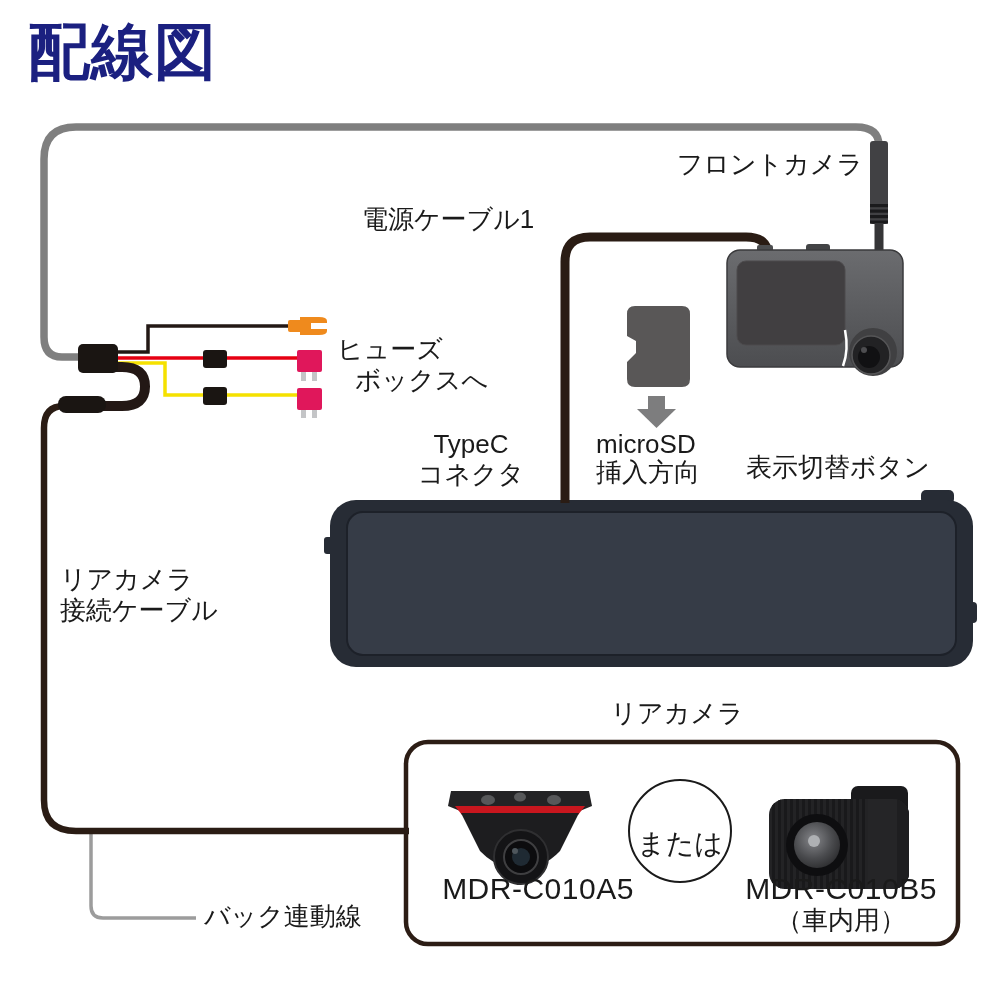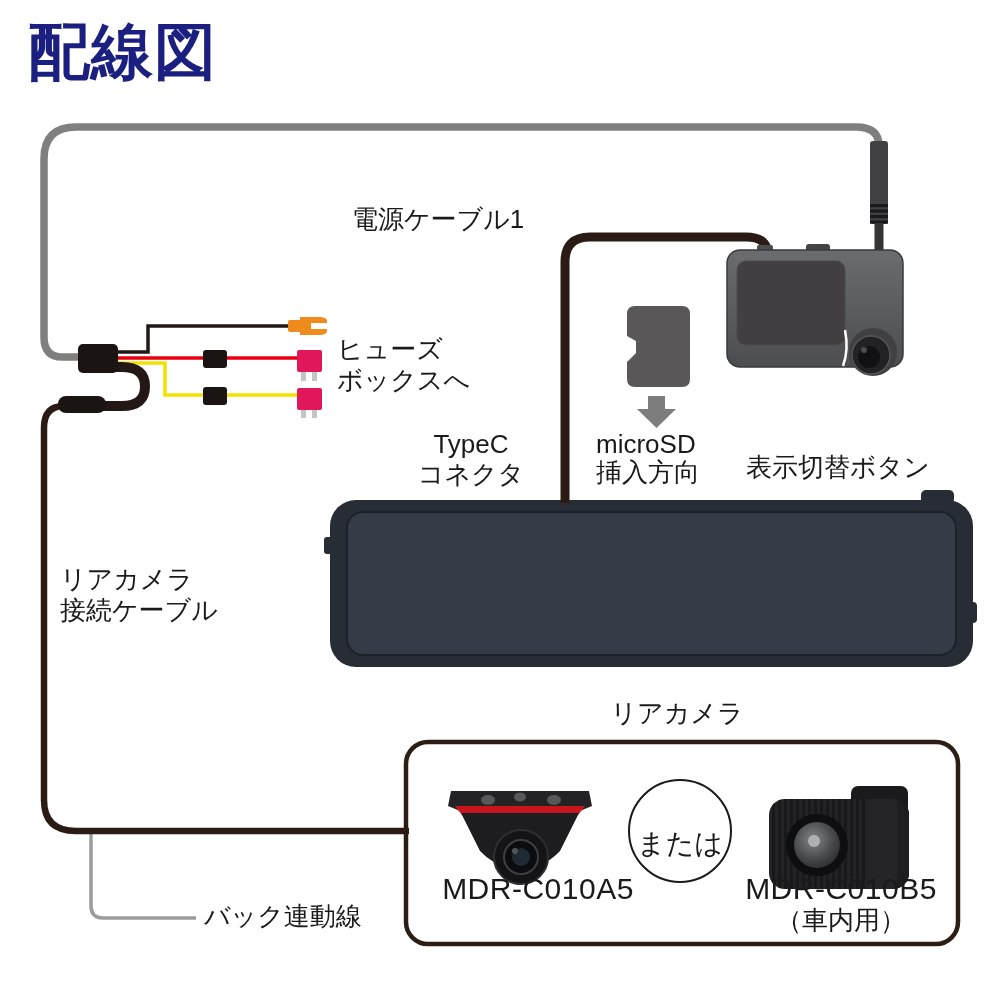--- a/index.html
+++ b/index.html
@@ -150,25 +150,26 @@
       </g>
       <circle cx="817" cy="845" r="31" fill="#0e0e10"></circle>
       <circle cx="817" cy="845" r="23" fill="url(#glens)"></circle>
       <circle cx="814" cy="841" r="6" fill="#aeb0b3"></circle>
     </g>
   </svg>
 
   <div class="title">配線図</div>
 
 
-  <div class="lbl t26" style="left:352px;top:205px;text-align:center;">電源ケーブル1</div>
+  <div class="lbl t26" style="left:362px;top:205px;text-align:center;">電源ケーブル1</div>
 
+  <div class="lbl t26" style="left:640px;top:150px;width:223px;text-align:right;">フロントカメラ</div>
 
   <div class="lbl t26" style="left:337px;top:335px;">ヒューズ</div>
-  <div class="lbl t26" style="left:337px;top:366px;">ボックスへ</div>
+  <div class="lbl t26" style="left:355px;top:366px;">ボックスへ</div>
 
   <div class="lbl t26 center" style="left:408px;top:430px;width:126px;">TypeC</div>
   <div class="lbl t26 center" style="left:408px;top:460px;width:126px;">コネクタ</div>
 
   <div class="lbl t26" style="left:596px;top:430px;">microSD</div>
   <div class="lbl t26" style="left:596px;top:458px;">挿入方向</div>
 
   <div class="lbl t26" style="left:746px;top:453px;">表示切替ボタン</div>
 
   <div class="lbl t26" style="left:60px;top:565px;">リアカメラ</div>

